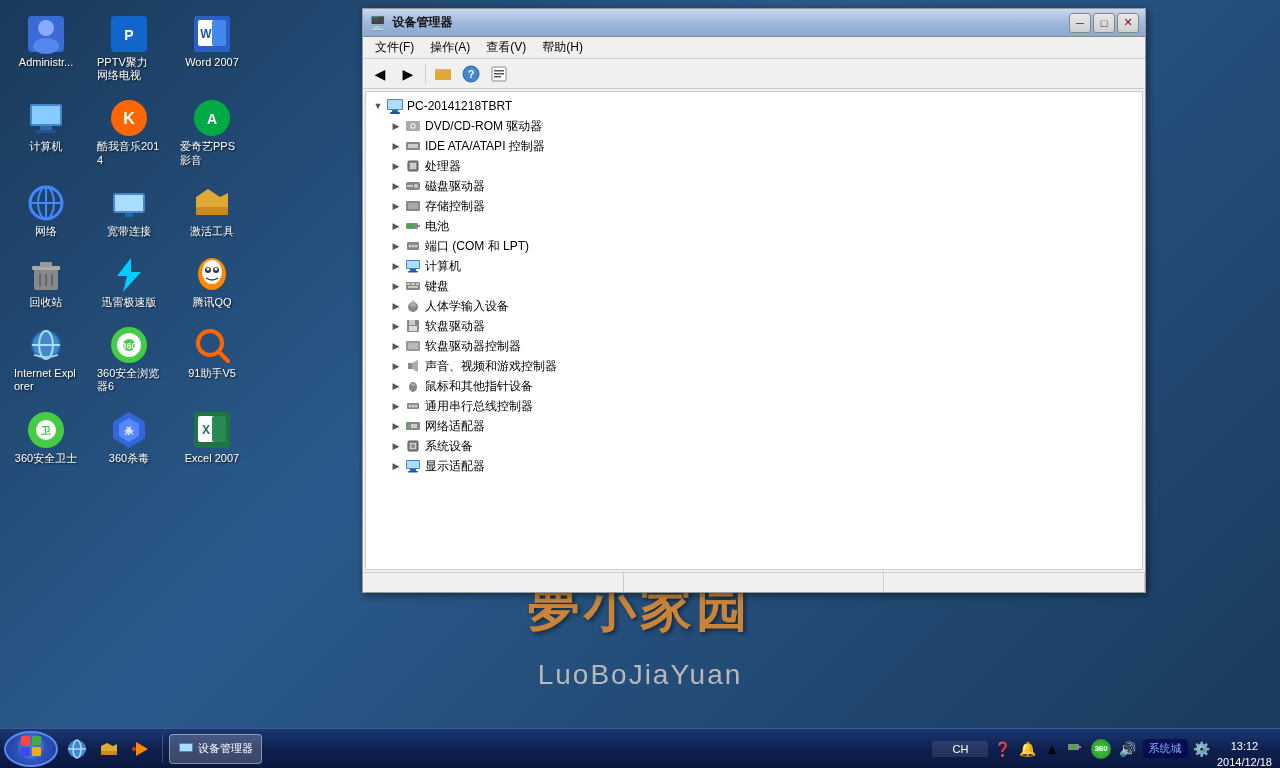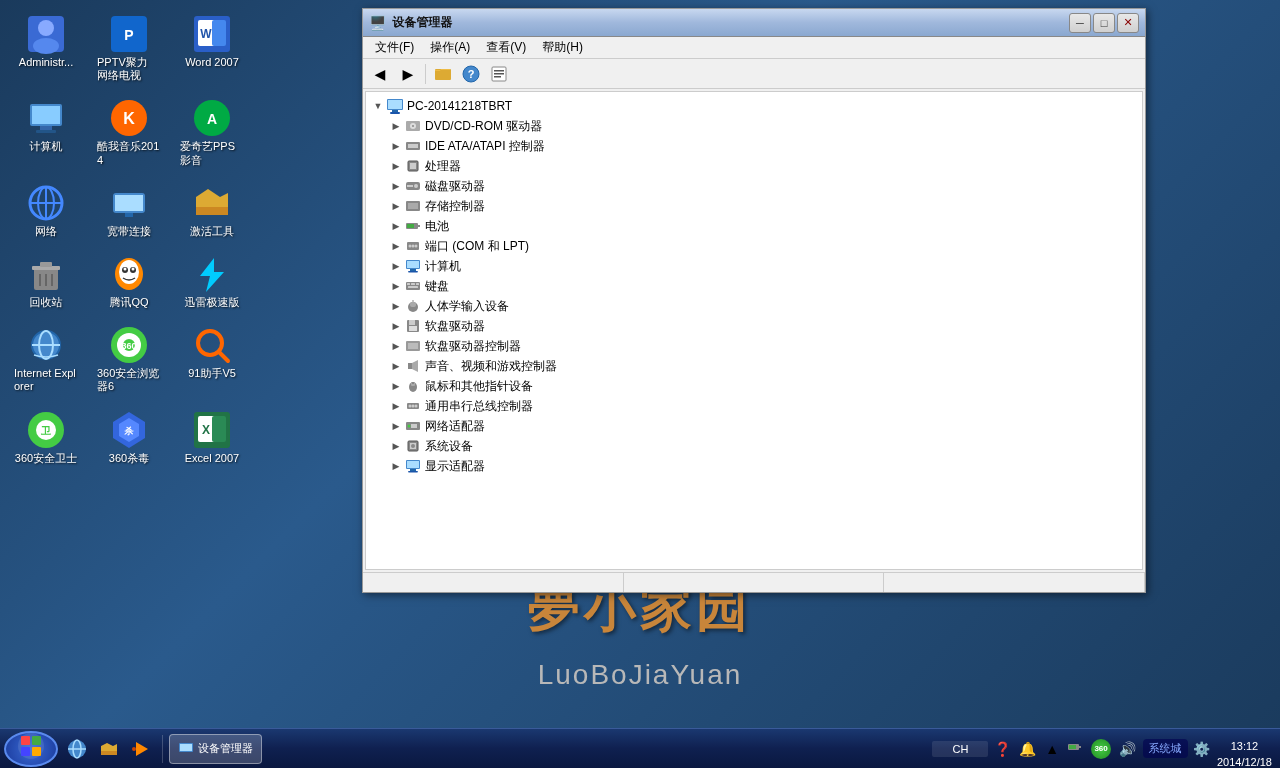--- a/index.html
+++ b/index.html
@@ -453,39 +453,39 @@
             <line x1="20" y1="20" x2="20" y2="32" stroke="#666" stroke-width="2"></line>
             <line x1="26" y1="20" x2="26" y2="32" stroke="#666" stroke-width="2"></line>
           </svg>
         </div>
         <div class="icon-label">回收站</div>
       </div>
 
       <div class="desktop-icon">
         <div class="icon-img">
           <svg width="40" height="40" viewBox="0 0 40 40">
+            <polygon points="22,4 8,22 18,22 14,38 32,18 22,18" fill="#00ccff"></polygon>
+          </svg>
+        </div>
+        <div class="icon-label">迅雷极速版</div>
+      </div>
+
+      <div class="desktop-icon">
+        <div class="icon-img">
+          <svg width="40" height="40" viewBox="0 0 40 40">
             <ellipse cx="20" cy="20" rx="14" ry="16" fill="#ff8800"></ellipse>
             <ellipse cx="20" cy="18" rx="10" ry="12" fill="white"></ellipse>
             <circle cx="16" cy="16" r="3" fill="#333"></circle>
             <circle cx="24" cy="16" r="3" fill="#333"></circle>
             <circle cx="16" cy="15" r="1.5" fill="white"></circle>
             <circle cx="24" cy="15" r="1.5" fill="white"></circle>
             <path d="M14 24 Q20 28 26 24" fill="none" stroke="#333" stroke-width="1.5"></path>
           </svg>
         </div>
         <div class="icon-label">腾讯QQ</div>
-      </div>
-
-      <div class="desktop-icon">
-        <div class="icon-img">
-          <svg width="40" height="40" viewBox="0 0 40 40">
-            <polygon points="22,4 8,22 18,22 14,38 32,18 22,18" fill="#00ccff"></polygon>
-          </svg>
-        </div>
-        <div class="icon-label">迅雷极速版</div>
       </div>
 
       <div class="desktop-icon">
         <div class="icon-img">
           <svg width="40" height="40" viewBox="0 0 40 40">
             <circle cx="20" cy="20" r="14" fill="#4488cc" stroke="#2266aa" stroke-width="2"></circle>
             <ellipse cx="20" cy="20" rx="7" ry="14" fill="none" stroke="#aaddff" stroke-width="2"></ellipse>
             <line x1="6" y1="20" x2="34" y2="20" stroke="#aaddff" stroke-width="2"></line>
             <path d="M8 30 Q20 34 32 30" fill="none" stroke="#aaddff" stroke-width="1.5"></path>
           </svg>

